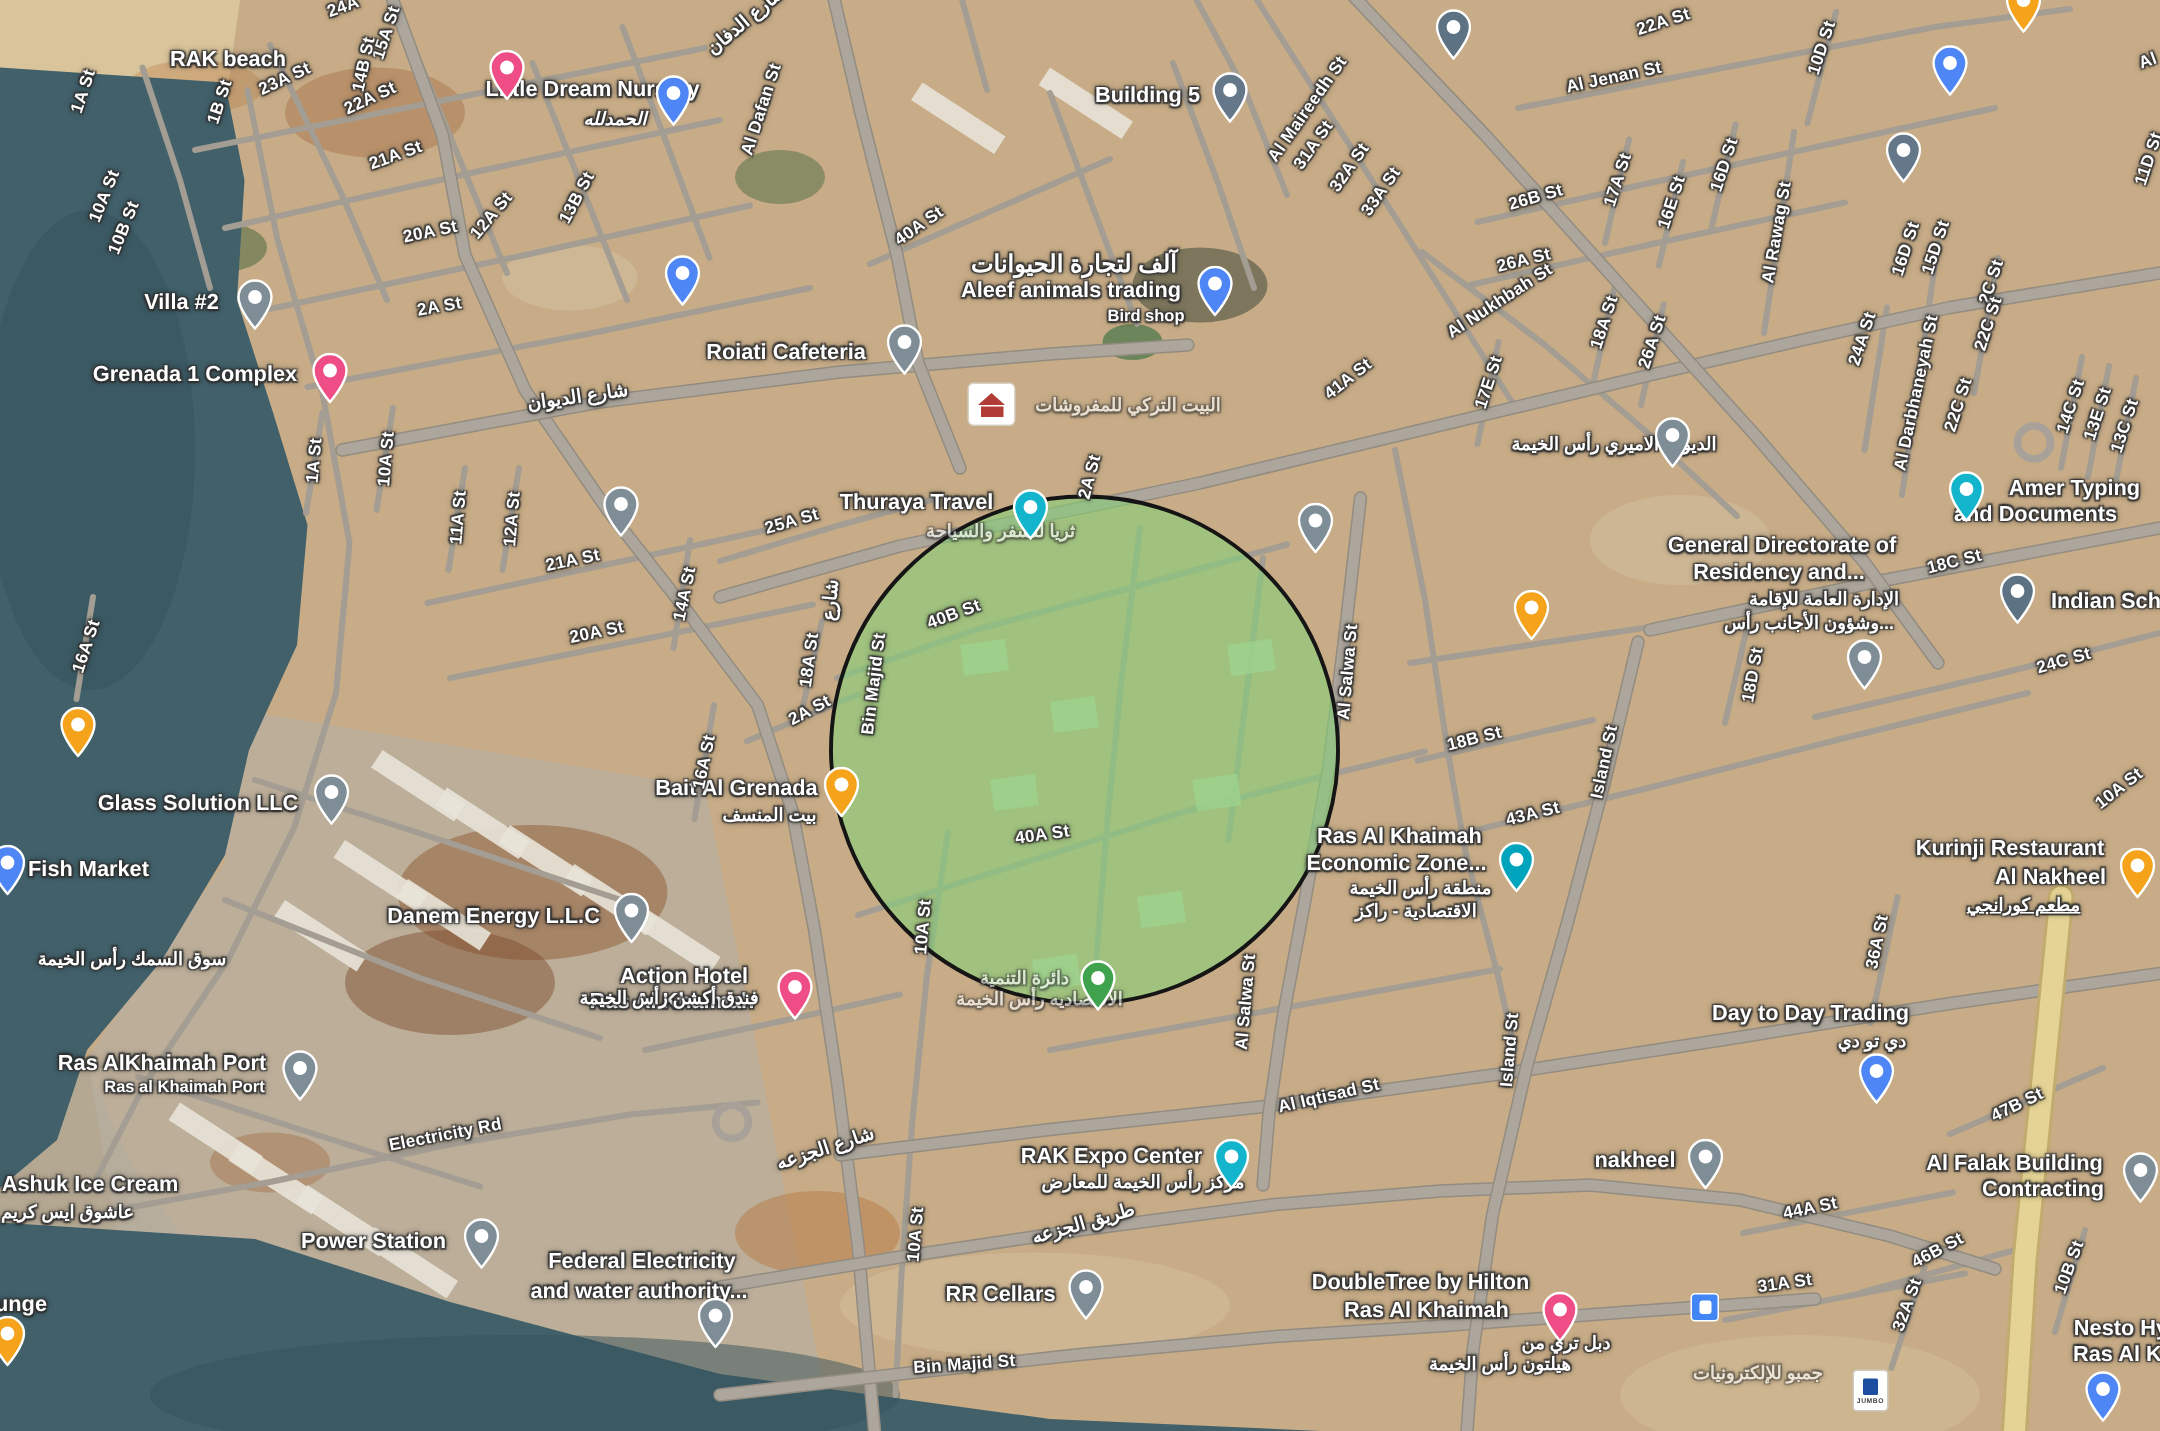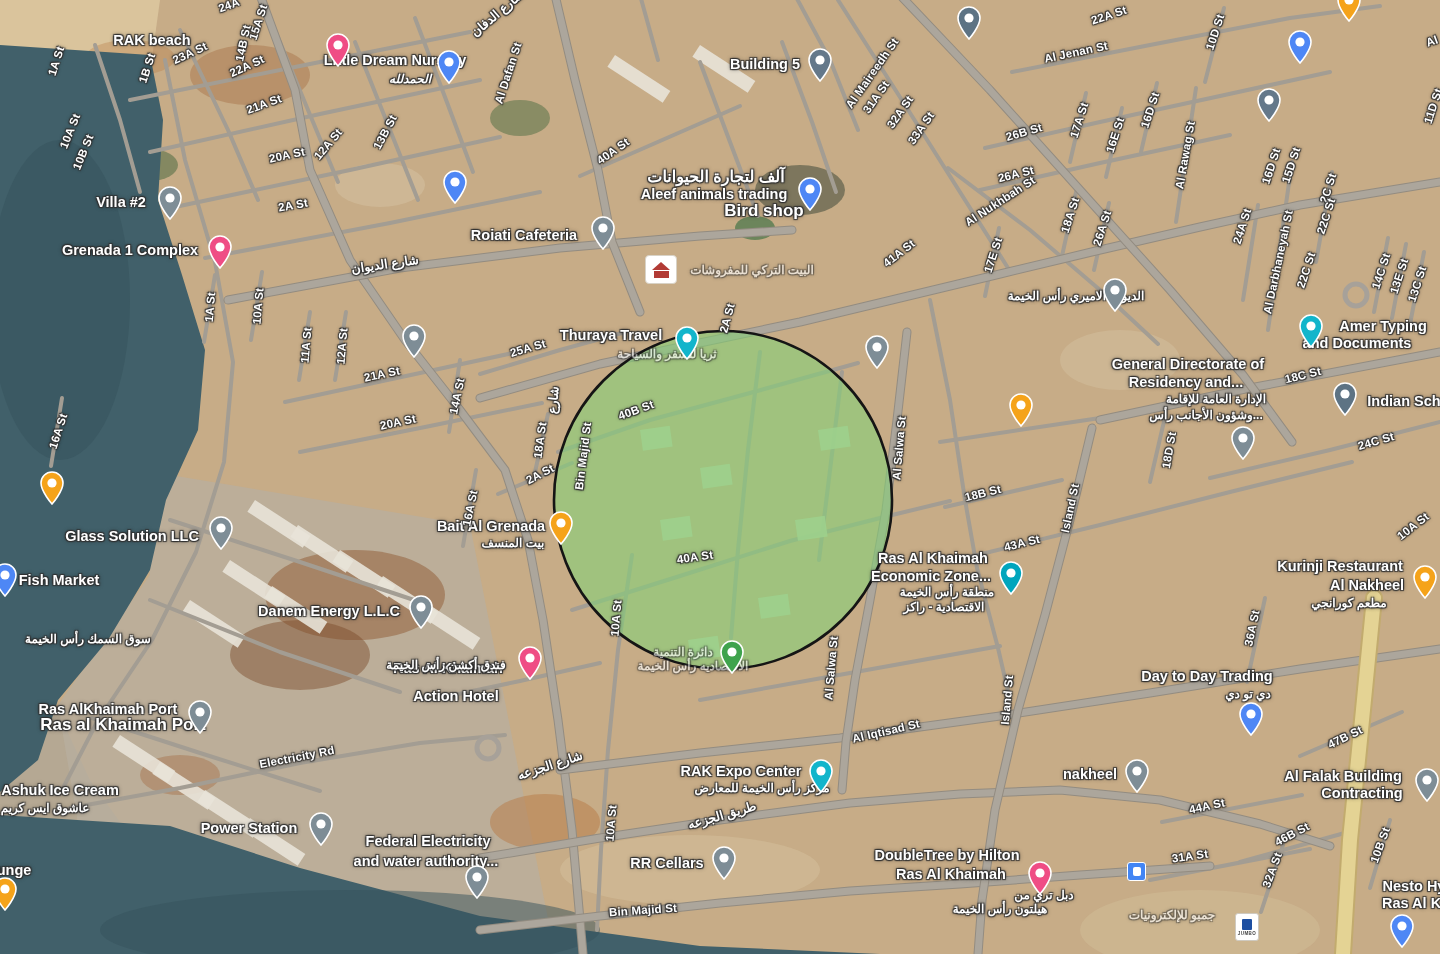--- a/index.html
+++ b/index.html
@@ -5,21 +5,21 @@
   html,body{margin:0;padding:0;background:#fff;}
   .stage{position:relative;width:1440px;height:954px;overflow:hidden;background:#c7ac87;
     font-family:"Liberation Sans",sans-serif;}
   #map-svg{position:absolute;left:0;top:0;width:1440px;height:954px;}
   #labels,#pins,#icons{position:absolute;left:0;top:0;width:100%;height:100%;pointer-events:none;}
   #labels{z-index:3}.logo{z-index:4}#pins{z-index:5}#icons{z-index:5}
   .lbl{position:absolute;white-space:nowrap;color:#fff;font-weight:700;
     text-shadow:-1px -1px 1px rgba(48,48,48,.9),1px -1px 1px rgba(48,48,48,.9),
     -1px 1px 1px rgba(48,48,48,.9),1px 1px 1px rgba(48,48,48,.9),0 0 4px rgba(35,35,35,.75);}
   .poi{font-size:14.5px}
-  .poi2{font-size:17px}
+  .poi2{font-size:11px}
   .poiar{font-size:16px}
   .ar{font-size:12px}
   .st{font-size:11.5px;font-weight:600;letter-spacing:.2px}
   .star{font-size:12.5px}
   .fade{opacity:.62}
   .pin{position:absolute;width:24px;height:34px;pointer-events:auto;cursor:pointer;}
   .sqicon{position:absolute;pointer-events:auto;cursor:pointer;}
   .bus-sq{width:17px;height:17px;background:#4285f4;border:1.5px solid #fff;border-radius:3px;
     display:flex;align-items:center;justify-content:center;}
   .bus-in{width:8px;height:9px;background:#fff;border-radius:2px;}
@@ -213,22 +213,22 @@
       <div class="lbl ar" style="left: 88px; top: 596px; transform: translate(-50%, -50%) rotate(0deg); margin-top: 43px;">سوق السمك رأس الخيمة</div>
       <div class="lbl poi" style="left: 329px; top: 611px; transform: translate(-50%, -50%) rotate(0deg);">Danem Energy L.L.C</div>
       <div class="lbl poi" style="left: 491px; top: 526px; transform: translate(-50%, -50%) rotate(0deg);">Bait Al Grenada</div>
       <div class="lbl ar" style="left: 513px; top: 543px; transform: translate(-50%, -50%) rotate(0deg);">بيت المنسف</div>
       <div class="lbl poi" style="left: 933px; top: 558px; transform: translate(-50%, -50%) rotate(0deg);">Ras Al Khaimah</div>
       <div class="lbl poi" style="left: 931px; top: 576px; transform: translate(-50%, -50%) rotate(0deg);">Economic Zone...</div>
       <div class="lbl ar" style="left: 947px; top: 592px; transform: translate(-50%, -50%) rotate(0deg);">منطقة رأس الخيمة</div>
       <div class="lbl ar" style="left: 944px; top: 607px; transform: translate(-50%, -50%) rotate(0deg);">الاقتصادية - راكز</div>
       <div class="lbl poi" style="left: 1340px; top: 566px; transform: translate(-50%, -50%) rotate(0deg);">Kurinji Restaurant</div>
       <div class="lbl poi" style="left: 1367px; top: 585px; transform: translate(-50%, -50%) rotate(0deg);">Al Nakheel</div>
-      <div class="lbl ar" style="left: 1349px; top: 603px; transform: translate(-50%, -50%) rotate(0deg);">مطعم كورانجي</div>
-      <div class="lbl poi" style="left: 456px; top: 651px; transform: translate(-50%, -50%) rotate(0deg); margin-top: 45px;">Action Hotel</div>
+      <div class="lbl ar" style="left: 1349px; top: 603px; transform: translate(-50%, -50%) rotate(0deg); text-decoration: underline;">مطعم كورانجي</div>
+      <div class="lbl poi" style="left: 456px; top: 651px; transform: translate(-50%, -50%) rotate(0deg);">Action Hotel</div>
       <div class="lbl poi" style="left: 448px; top: 668px; transform: translate(-50%, -50%) rotate(0deg);">Ras Al Khaimah</div>
       <div class="lbl ar" style="left: 446px; top: 665px; transform: translate(-50%, -50%) rotate(0deg);">فندق أكشن رأس الخيمة</div>
       <div class="lbl ar fade" style="left: 683px; top: 652px; transform: translate(-50%, -50%) rotate(0deg);">دائرة التنمية</div>
       <div class="lbl ar fade" style="left: 693px; top: 666px; transform: translate(-50%, -50%) rotate(0deg);">الاقتصاديه رأس الخيمة</div>
       <div class="lbl poi" style="left: 741px; top: 771px; transform: translate(-50%, -50%) rotate(0deg);">RAK Expo Center</div>
       <div class="lbl ar" style="left: 748px; top: 788px; transform: translate(-50%, -50%) rotate(0deg); margin-left: 14px;">مركز رأس الخيمة للمعارض</div>
       <div class="lbl poi" style="left: 108px; top: 709px; transform: translate(-50%, -50%) rotate(0deg);">Ras AlKhaimah Port</div>
       <div class="lbl poi2" style="left: 123px; top: 725px; transform: translate(-50%, -50%) rotate(0deg);">Ras al Khaimah Port</div>
       <div class="lbl poi" style="left: 60px; top: 790px; transform: translate(-50%, -50%) rotate(0deg);">Ashuk Ice Cream</div>
       <div class="lbl ar" style="left: 45px; top: 808px; transform: translate(-50%, -50%) rotate(0deg);">عاشوق ايس كريم</div>

